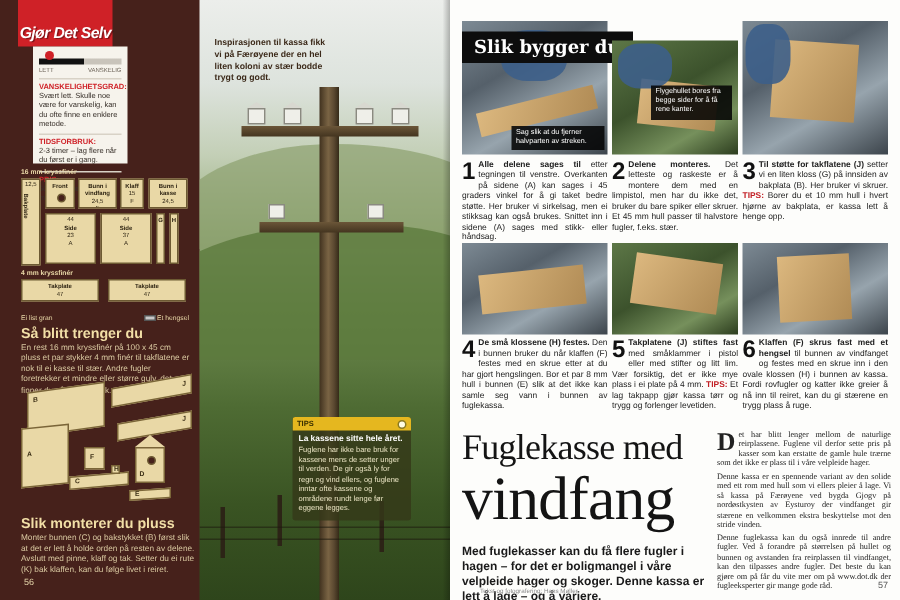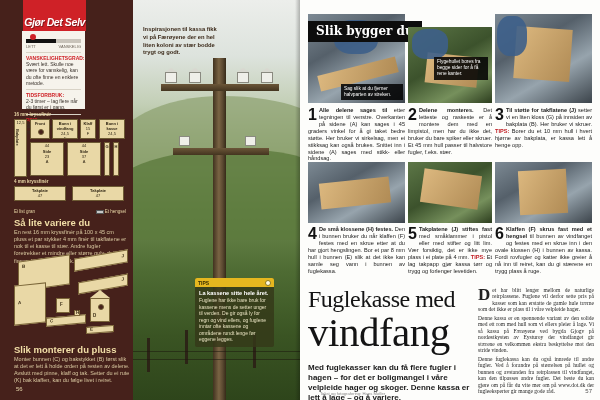--- a/index.html
+++ b/index.html
@@ -5,21 +5,21 @@
   * { margin:0; padding:0; box-sizing:border-box; }
   html,body { background:#222; }
   #spread {
     position:relative; width:600px; height:400px; margin:0 auto;
     background:#fdfdfb; overflow:hidden;
     font-family:"Liberation Sans", sans-serif;
   }
   
   #left-page { position:absolute; left:0; top:0; width:300px; height:400px; background:#46211b; }
 
-  .logo-box { position:absolute; left:23px; top:0; width:63px; height:31px; background:#cf2127;
+  .logo-box { position:absolute; left:12px; top:0; width:63px; height:31px; background:#cf2127;
     display:flex; align-items:flex-end; justify-content:center; padding-bottom:3px; }
   .logo-box span { color:#fff; font-weight:bold; font-style:italic; font-size:10.5px; letter-spacing:-0.4px;
     text-shadow:1px 1px 0 rgba(0,0,0,.35); white-space:nowrap; }
 
   .info-card { position:absolute; left:22px; top:31px; width:63px; height:78px; background:#f6f3ec; padding:4px 4px 2px 4px; }
   .scale-bar { position:relative; width:55px; height:4px; background:linear-gradient(90deg,#111 0%,#111 55%,#c9c4bb 55%); margin-top:4px; }
   .scale-dot { position:absolute; left:4px; top:-5px; width:6px; height:6px; border-radius:50%; background:#cf2127; }
   .scale-labels { display:flex; justify-content:space-between; font-size:4px; color:#6b6257; margin:1px 0 2px 0; }
   .ic-label { color:#cf2127; font-weight:bold; font-size:5px; margin-top:3px; border-top:1px solid #d8d2c6; padding-top:2px;}
   .ic-label:first-of-type { border-top:none; }
@@ -181,21 +181,21 @@
         <span class="nm">Takplate</span>
         <span class="dm">47</span>
       </div>
 
       <div class="dg-foot">
         <span>Ei list gran</span>
         <span><span class="hinge-ic"></span><span>Et hengsel</span></span>
       </div>
     </div>
 
-    <div class="left-h" style="left:14px;top:217px;">Så lite variere du</div>
+    <div class="left-h" style="left:14px;top:217px;">Så blitt trenger du</div>
     <div class="left-p" style="left:14px;top:229px;width:114px;">En rest 16 mm kryssfinér på 100 x 45 cm pluss et par stykker 4 mm finér til takflatene er nok til ei kasse til stær. Andre fugler foretrekker et mindre eller større gulv, det finner du på www.dot.dk.</div>
 
     <div class="illo">
       <div class="part" style="left:6px;top:4px;width:52px;height:30px;transform:skewY(-8deg);">
         <span class="lt" style="left:3px;top:2px;">B</span>
       </div>
       <div class="part" style="left:2px;top:30px;width:32px;height:40px;transform:skewY(-6deg);">
         <span class="lt" style="left:3px;top:14px;">A</span>
       </div>
       <div class="part" style="left:62px;top:0px;width:54px;height:13px;transform:skewY(-10deg);">

